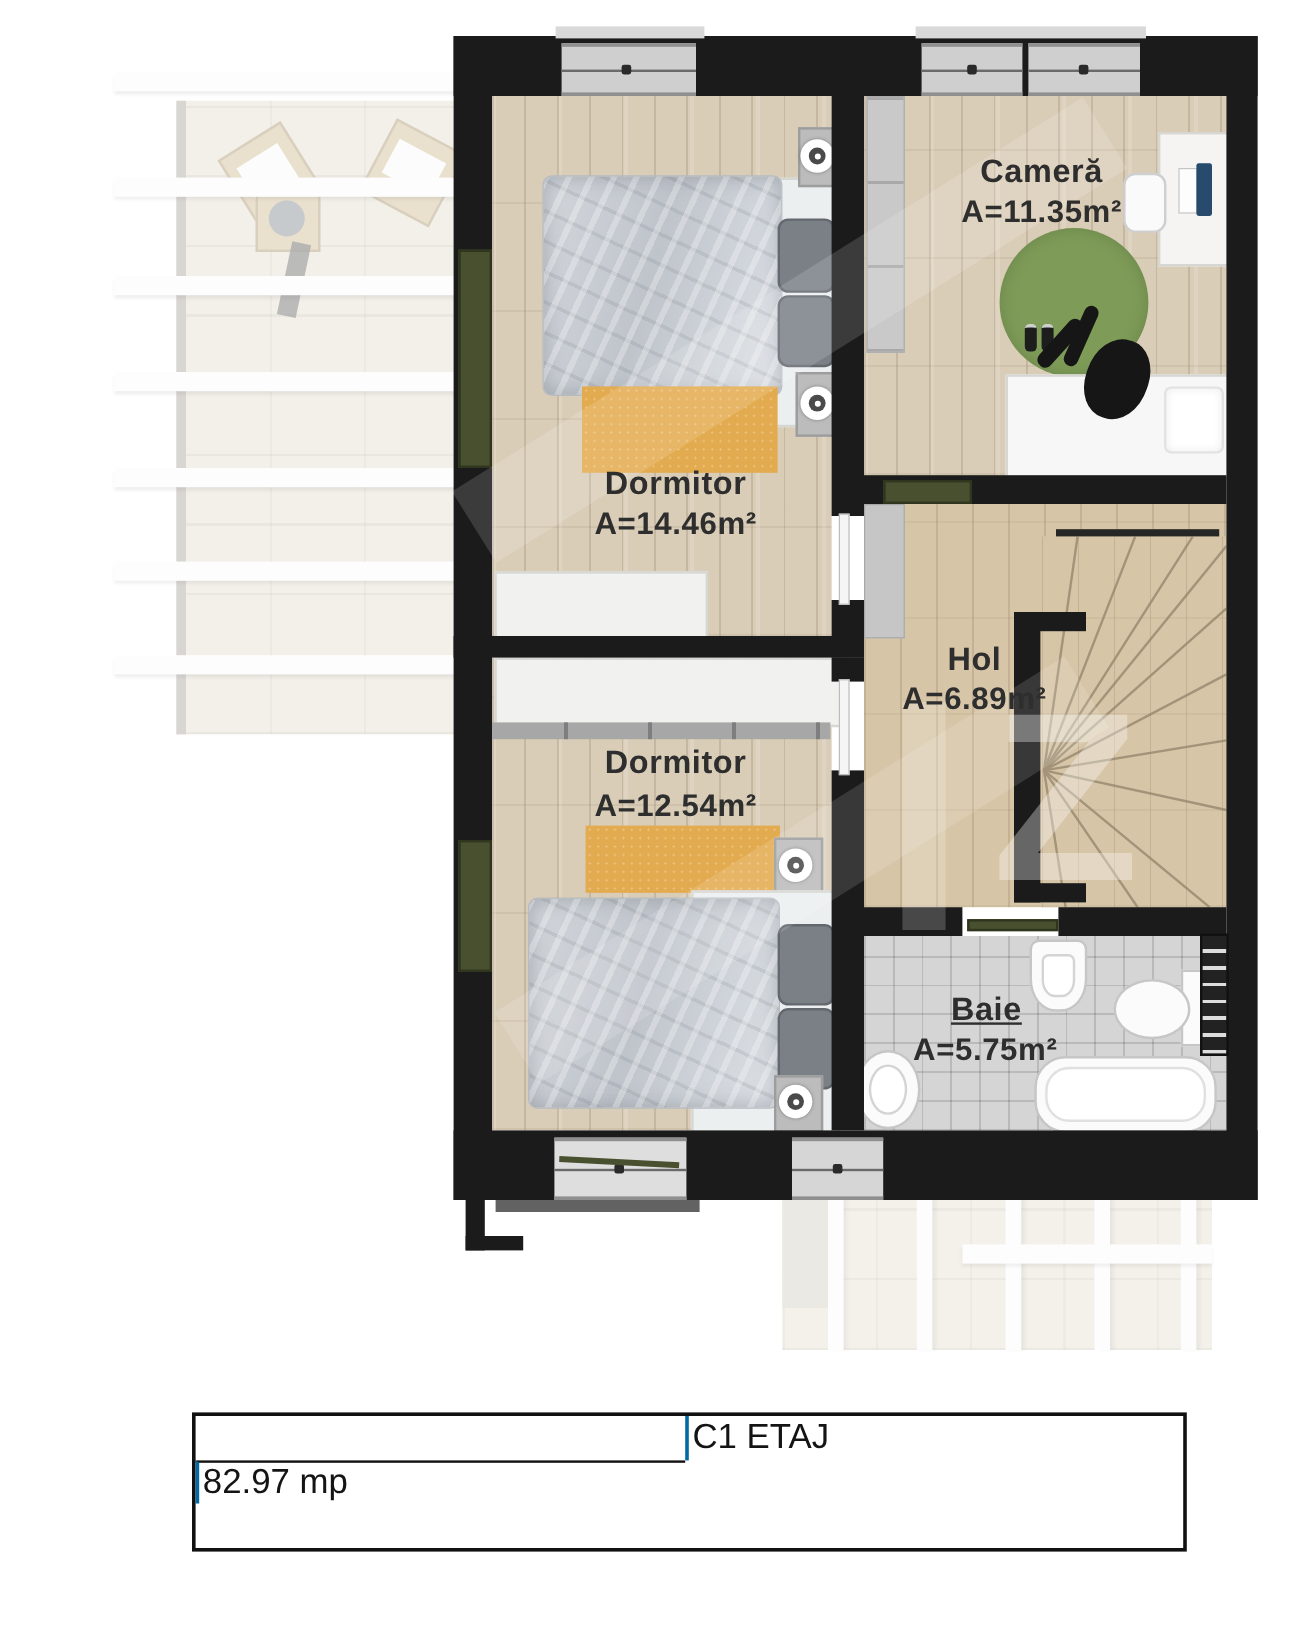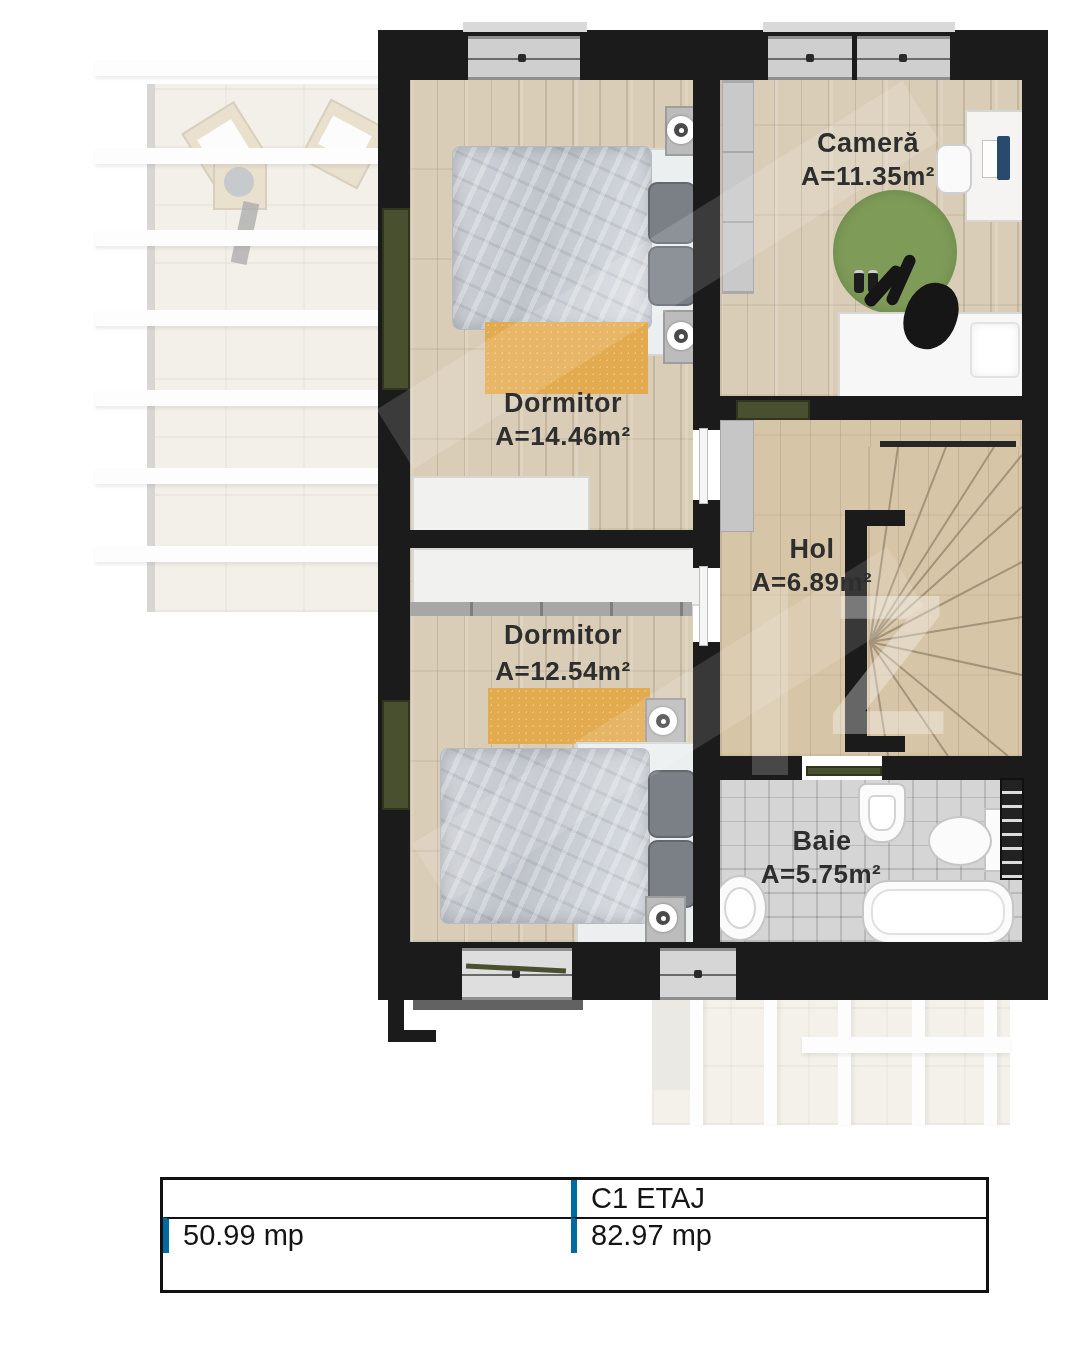--- a/index.html
+++ b/index.html
@@ -49,21 +49,21 @@
   .area-label{position:absolute;transform:translateX(-50%);color:#2e2e2e;font-size:26px;font-weight:600;white-space:nowrap;letter-spacing:.5px;}
   
   .slat-h{position:absolute;background:#fdfdfd;box-shadow:0 3px 3px rgba(0,0,0,.13);}
   .slat-v{position:absolute;background:#fdfdfd;box-shadow:3px 0 3px rgba(0,0,0,.10);}
   .streak{position:absolute;background:#ffffff;}
   
   #sumtable{position:absolute;left:160px;top:1177px;width:823px;height:110px;border:3px solid #111;display:grid;
     grid-template-columns:408px 1fr;grid-template-rows:1fr 1fr 1fr;background:#fff;}
   #sumtable .cell{border-top:2px solid #111;font-size:29px;color:#141414;display:flex;align-items:center;padding-left:8px;overflow:hidden;}
   #sumtable .cell.r0{border-top:none;}
-  #sumtable .cell.val{border-left:6px solid #0369a1;padding-left:14px;}
+  #sumtable .cell.val{border-left:3px solid #0369a1;padding-left:3px;}
   .figure-dark{position:absolute;background:#161616;}
 </style>
 </head>
 <body>
 
 <div id="canvas">
 
   <div class="abs" style="left:95px;top:60px;width:330px;height:552px;opacity:.55;">
     <div class="stone" style="left:52px;top:24px;width:272px;height:528px;"></div>
     <div class="abs" style="left:52px;top:24px;width:8px;height:528px;background:#b8b6b0;"></div>
@@ -222,24 +222,23 @@
     <div class="abs" style="left:420px;top:530px;width:180px;height:210px;font-size:200px;line-height:210px;font-weight:700;color:rgba(255,255,255,.33);text-align:center;">Z</div>
 
     <div class="room-label" style="left:490px;top:98px;">Cameră</div>
     <div class="area-label" style="left:490px;top:131px;">A=11.35m²</div>
     <div class="room-label" style="left:185px;top:358px;">Dormitor</div>
     <div class="area-label" style="left:185px;top:391px;">A=14.46m²</div>
     <div class="room-label" style="left:434px;top:504px;">Hol</div>
     <div class="area-label" style="left:434px;top:537px;">A=6.89m²</div>
     <div class="room-label" style="left:185px;top:590px;">Dormitor</div>
     <div class="area-label" style="left:185px;top:626px;">A=12.54m²</div>
-    <div class="room-label" style="left:444px;top:796px;">Baie</div>
+    <div class="room-label" style="left:444px;top:796px;text-decoration:underline;">Baie</div>
     <div class="area-label" style="left:443px;top:829px;">A=5.75m²</div>
   </div>
 
   <div id="sumtable">
     <div class="cell r0"></div>
     <div class="cell r0 val">C1 ETAJ</div>
-    <div class="cell val">50.99 mp</div>
     <div class="cell val">82.97 mp</div>
   </div>
 
 </div>
 
 </body></html>

